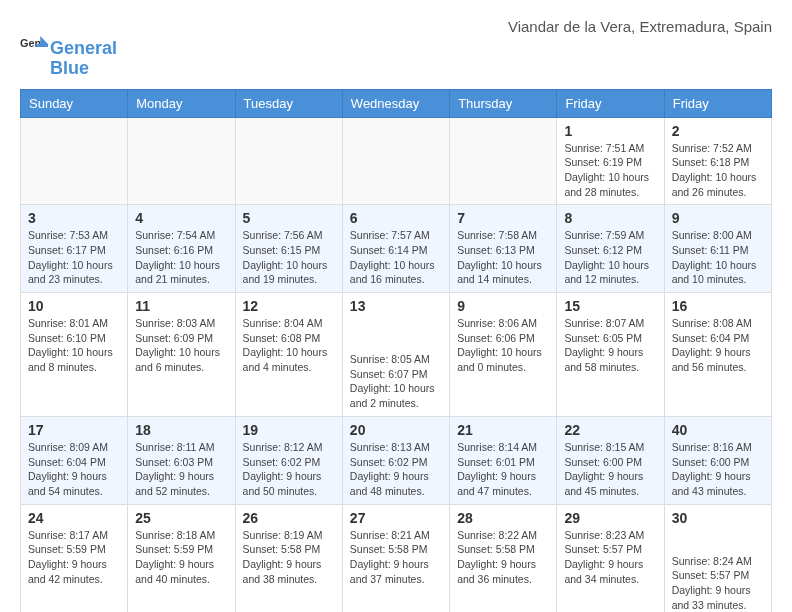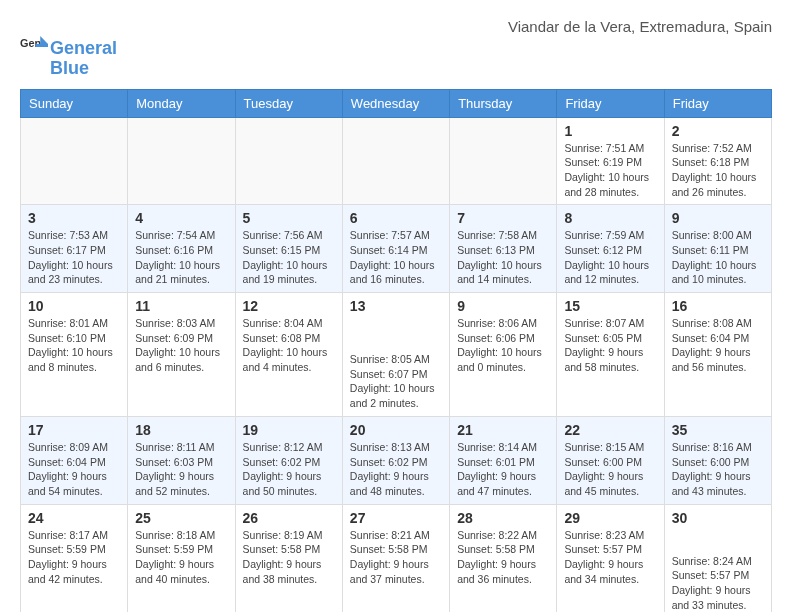--- a/index.html
+++ b/index.html
@@ -217,21 +217,21 @@
 and 47 minutes.</div>
           </td>
           <td style="background: rgb(240, 246, 255);">
             <div class="day-num">22</div>
             <div class="day-info" style="white-space: pre-line;">Sunrise: 8:15 AM
 Sunset: 6:00 PM
 Daylight: 9 hours
 and 45 minutes.</div>
           </td>
           <td style="background: rgb(240, 246, 255);">
-            <div class="day-num">35</div>
+            <div class="day-num">40</div>
             <div class="day-info" style="white-space: pre-line;">Sunrise: 8:16 AM
 Sunset: 6:00 PM
 Daylight: 9 hours
 and 43 minutes.</div>
           </td>
         </tr>
         <tr>
           <td style="background: rgb(255, 255, 255);">
             <div class="day-num">24</div>
             <div class="day-info" style="white-space: pre-line;">Sunrise: 8:17 AM

